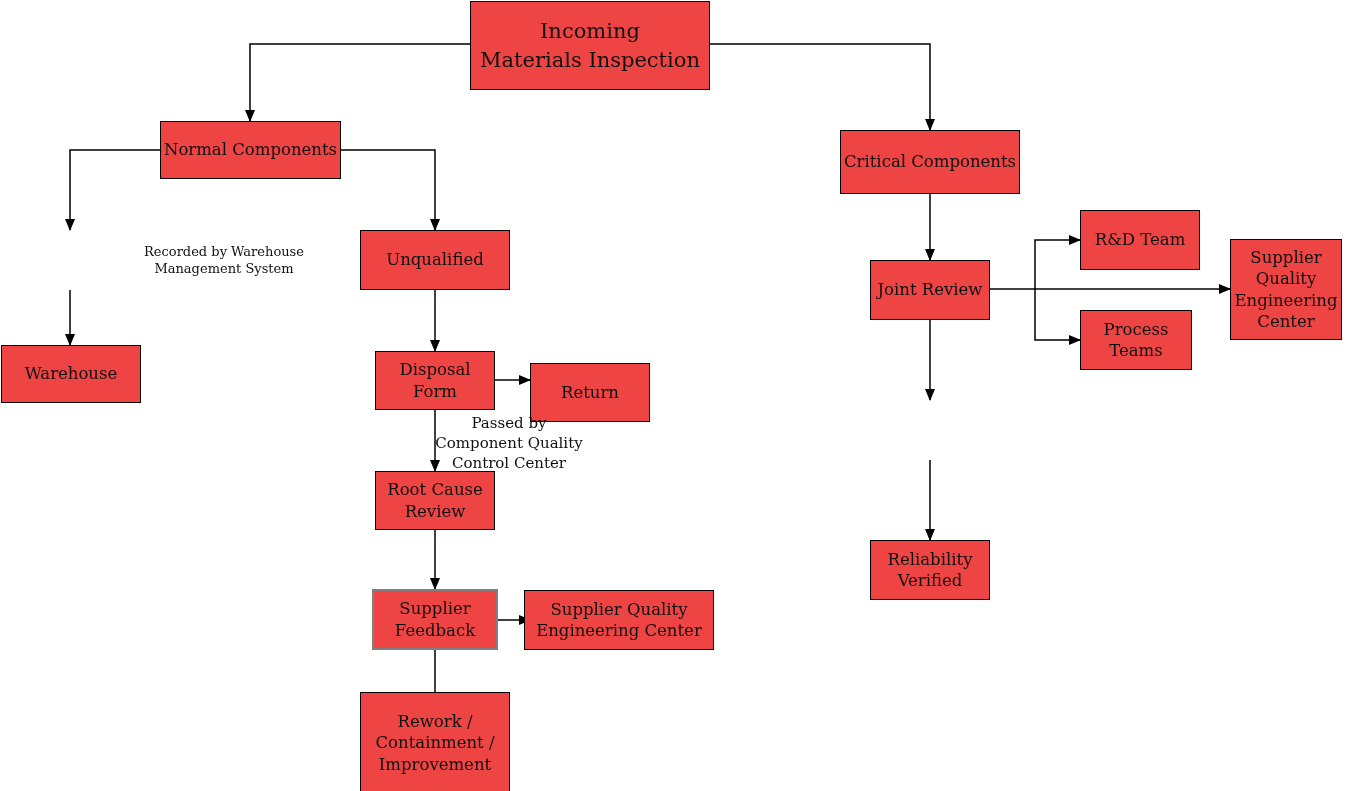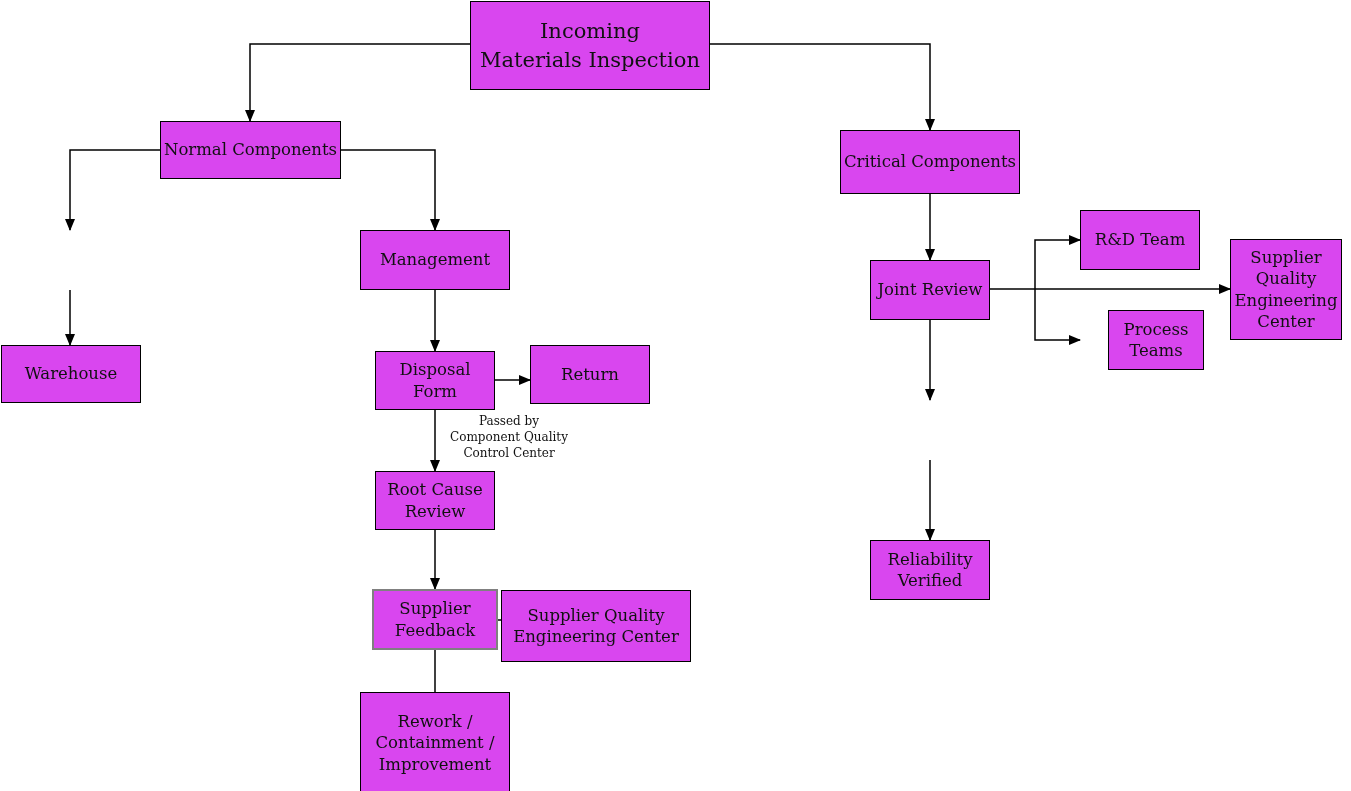--- a/index.html
+++ b/index.html
@@ -24,21 +24,21 @@
   }
   .edge {
     fill: none;
     stroke: #000000;
     stroke-width: 1.5;
   }
   .arrowhead { fill: #000000; }
   .node {
     position: absolute;
     box-sizing: border-box;
-    background: #d946ef;
+    background: #ef4444;
     border: 1.5px solid #000000;
     display: flex;
     align-items: center;
     justify-content: center;
     text-align: center;
     white-space: pre-line;
     font-size: 16.5px;
     line-height: 1.28;
     z-index: 2;
   }
@@ -50,21 +50,21 @@
     border: 2px solid #808080;
   }
   .annotation {
     position: absolute;
     text-align: center;
     white-space: pre-line;
     font-size: 13px;
     line-height: 1.32;
     z-index: 3;
   }
-  .annotation.small { font-size: 12px; }
+  .annotation.small { font-size: 15px; }
 </style>
 </head>
 <body>
 
 <div id="canvas">
 
   <svg id="edges" viewBox="0 0 1351 791" xmlns="http://www.w3.org/2000/svg">
     <defs>
       <marker id="arrow" viewBox="0 0 12 10" refX="11" refY="5" markerWidth="12" markerHeight="10" orient="auto" markerUnits="userSpaceOnUse">
         <path class="arrowhead" d="M0,0 L12,5 L0,10 Z"></path>
@@ -90,56 +90,58 @@
   </svg>
 
   <div class="node title" style="left:470px; top:1px; width:240px; height:89px;">Incoming
 Materials Inspection</div>
 
   <div class="node" style="left:160px; top:121px; width:181px; height:58px;">Normal Components</div>
 
   <div class="node" style="left:840px; top:130px; width:180px; height:64px;">Critical Components</div>
 
 
-  <div class="node" style="left:360px; top:230px; width:150px; height:60px;">Management</div>
+  <div class="node" style="left:360px; top:230px; width:150px; height:60px;">Unqualified</div>
 
   <div class="node" style="left:1px; top:345px; width:140px; height:58px;">Warehouse</div>
 
   <div class="node" style="left:375px; top:351px; width:120px; height:59px;">Disposal
 Form</div>
 
-  <div class="node" style="left:530px; top:345px; width:120px; height:59px;">Return</div>
+  <div class="node" style="left:530px; top:363px; width:120px; height:59px;">Return</div>
 
   <div class="node" style="left:375px; top:471px; width:120px; height:59px;">Root Cause
 Review</div>
 
   <div class="node highlight" style="left:372px; top:589px; width:126px; height:61px;">Supplier
 Feedback</div>
 
-  <div class="node" style="left:501px; top:590px; width:190px; height:72px;">Supplier Quality
+  <div class="node" style="left:524px; top:590px; width:190px; height:60px;">Supplier Quality
 Engineering Center</div>
 
   <div class="node" style="left:360px; top:692px; width:150px; height:102px;">Rework /
 Containment /
 Improvement</div>
 
   <div class="node" style="left:870px; top:260px; width:120px; height:60px;">Joint Review</div>
 
   <div class="node" style="left:1080px; top:210px; width:120px; height:60px;">R&amp;D Team</div>
 
-  <div class="node" style="left:1108px; top:310px; width:96px; height:60px;">Process
+  <div class="node" style="left:1080px; top:310px; width:112px; height:60px;">Process
 Teams</div>
 
   <div class="node" style="left:1230px; top:239px; width:112px; height:101px;">Supplier
 Quality
 Engineering
 Center</div>
 
 
   <div class="node" style="left:870px; top:540px; width:120px; height:60px;">Reliability
 Verified</div>
 
+  <div class="annotation" style="left:134px; top:243px; width:180px;">Recorded by Warehouse
+Management System</div>
 
   <div class="annotation small" style="left:424px; top:414px; width:170px;">Passed by
 Component Quality
 Control Center</div>
 
 </div>
 
 </body></html>

